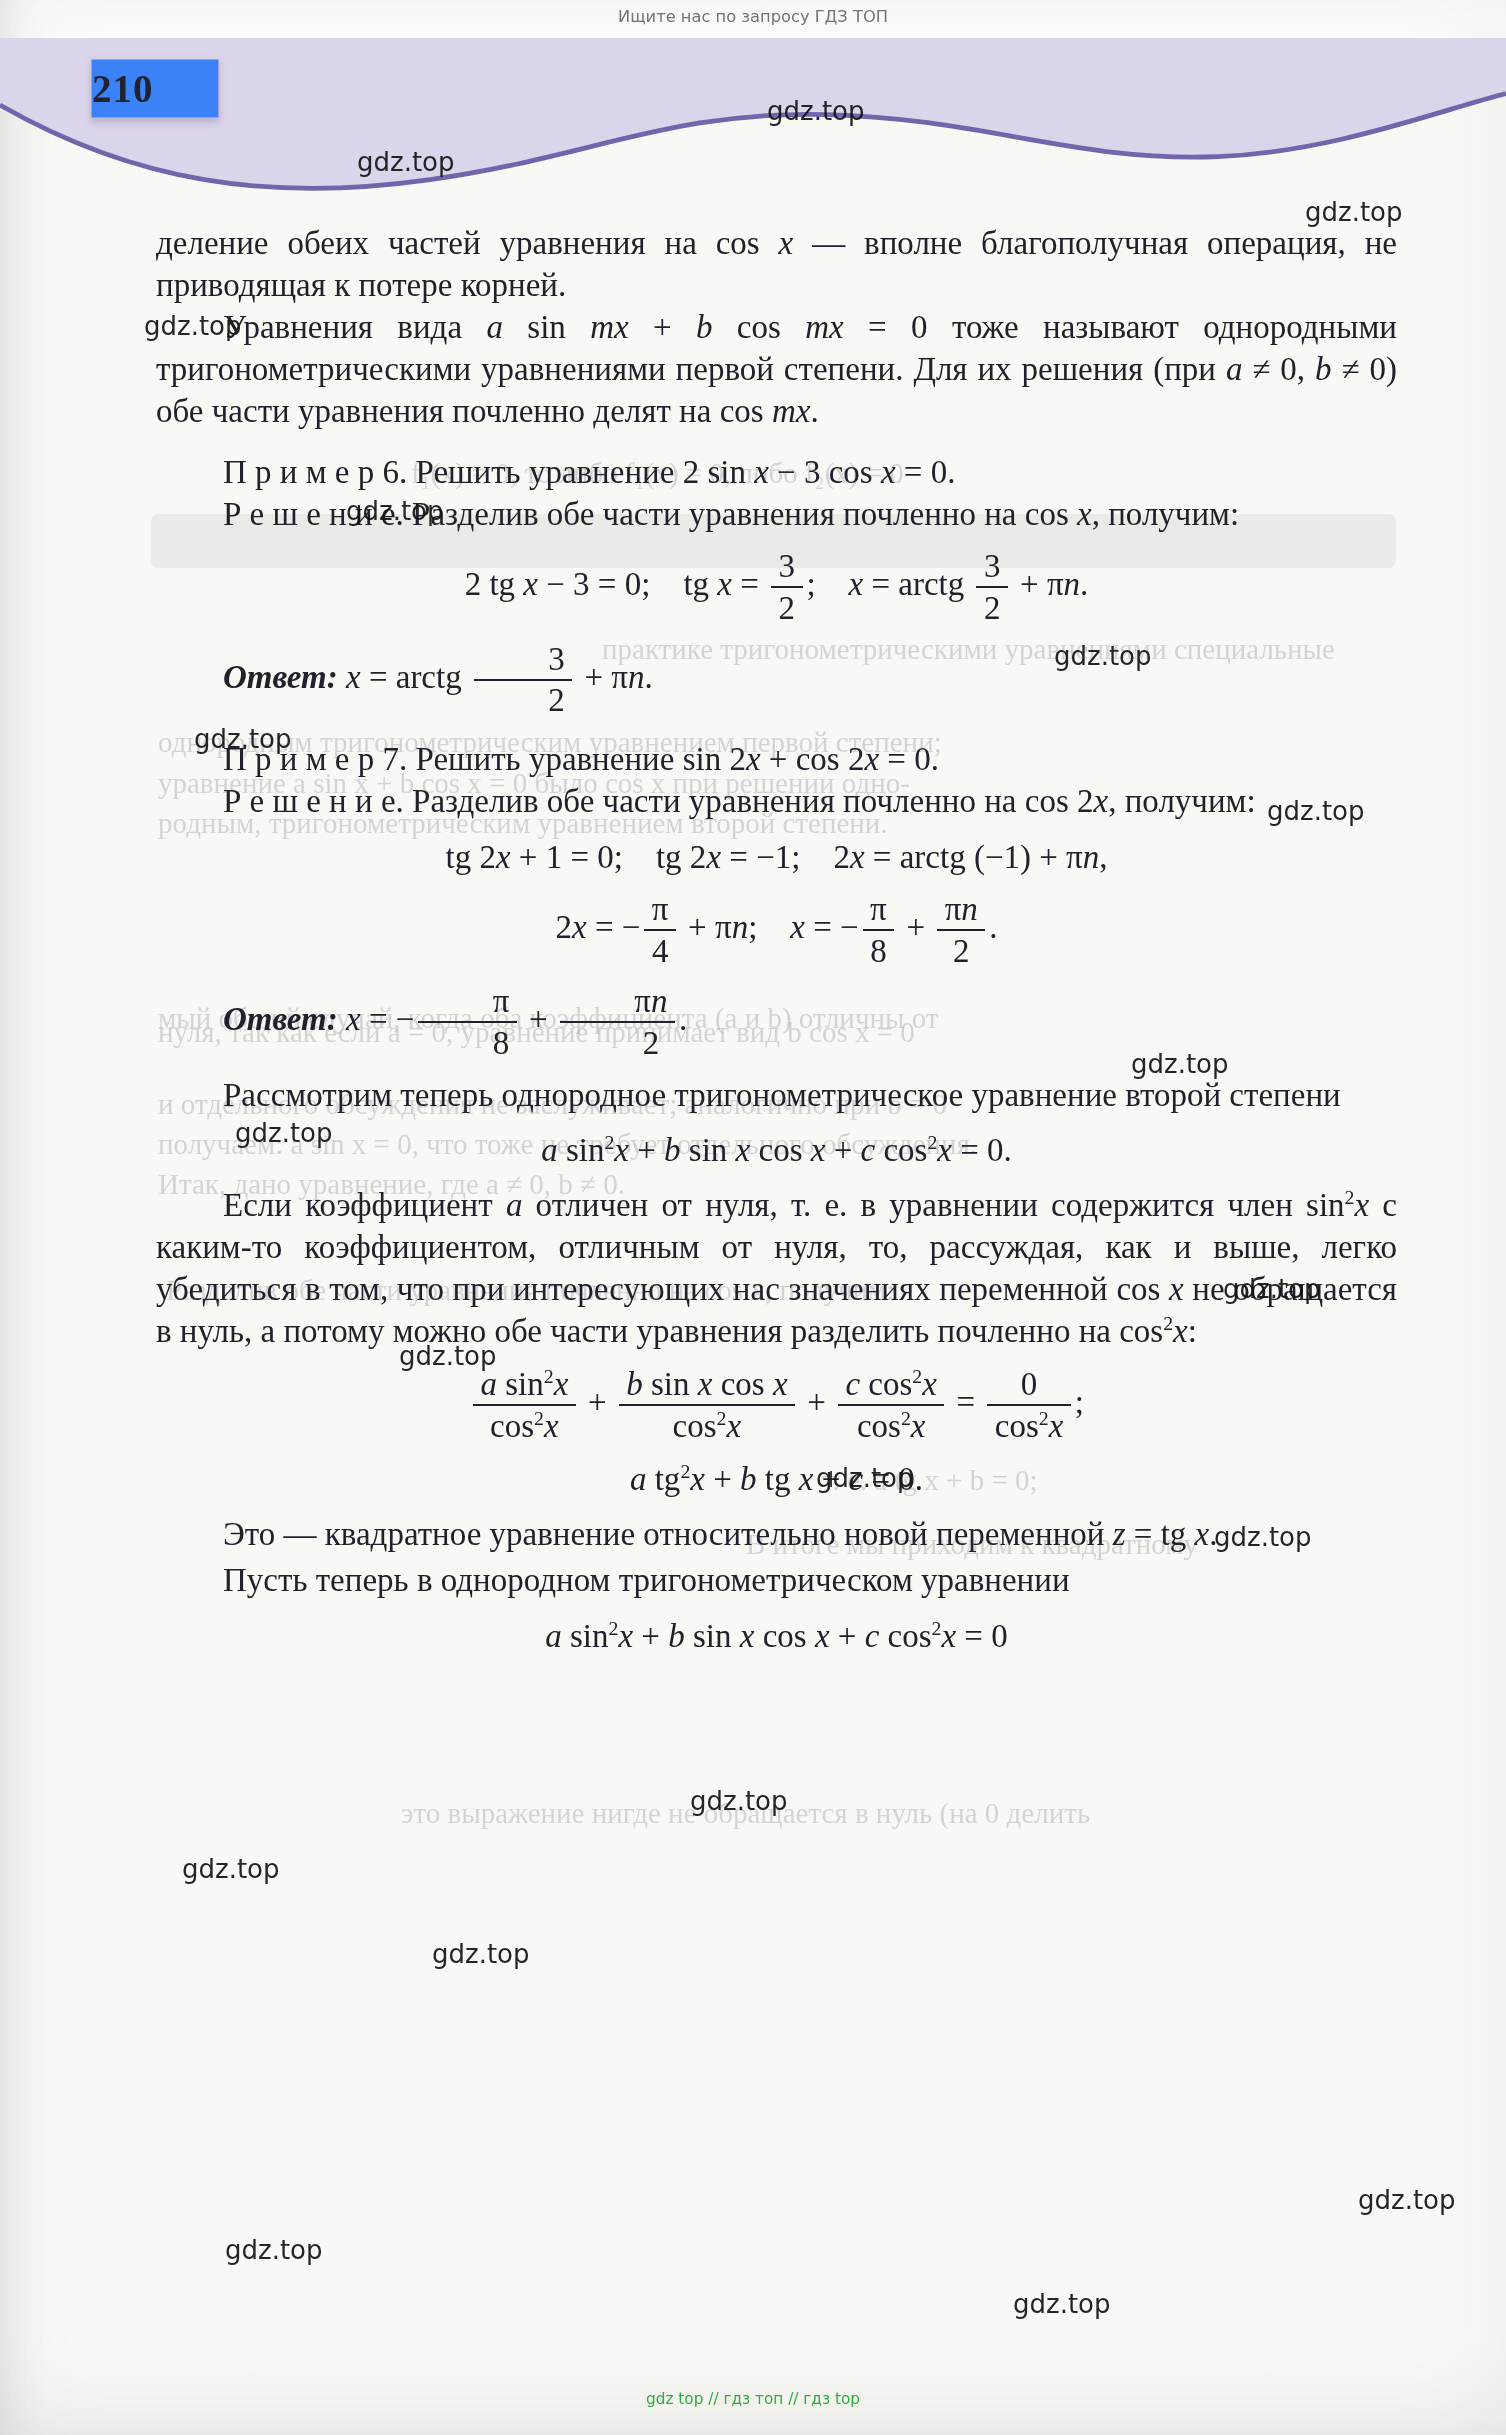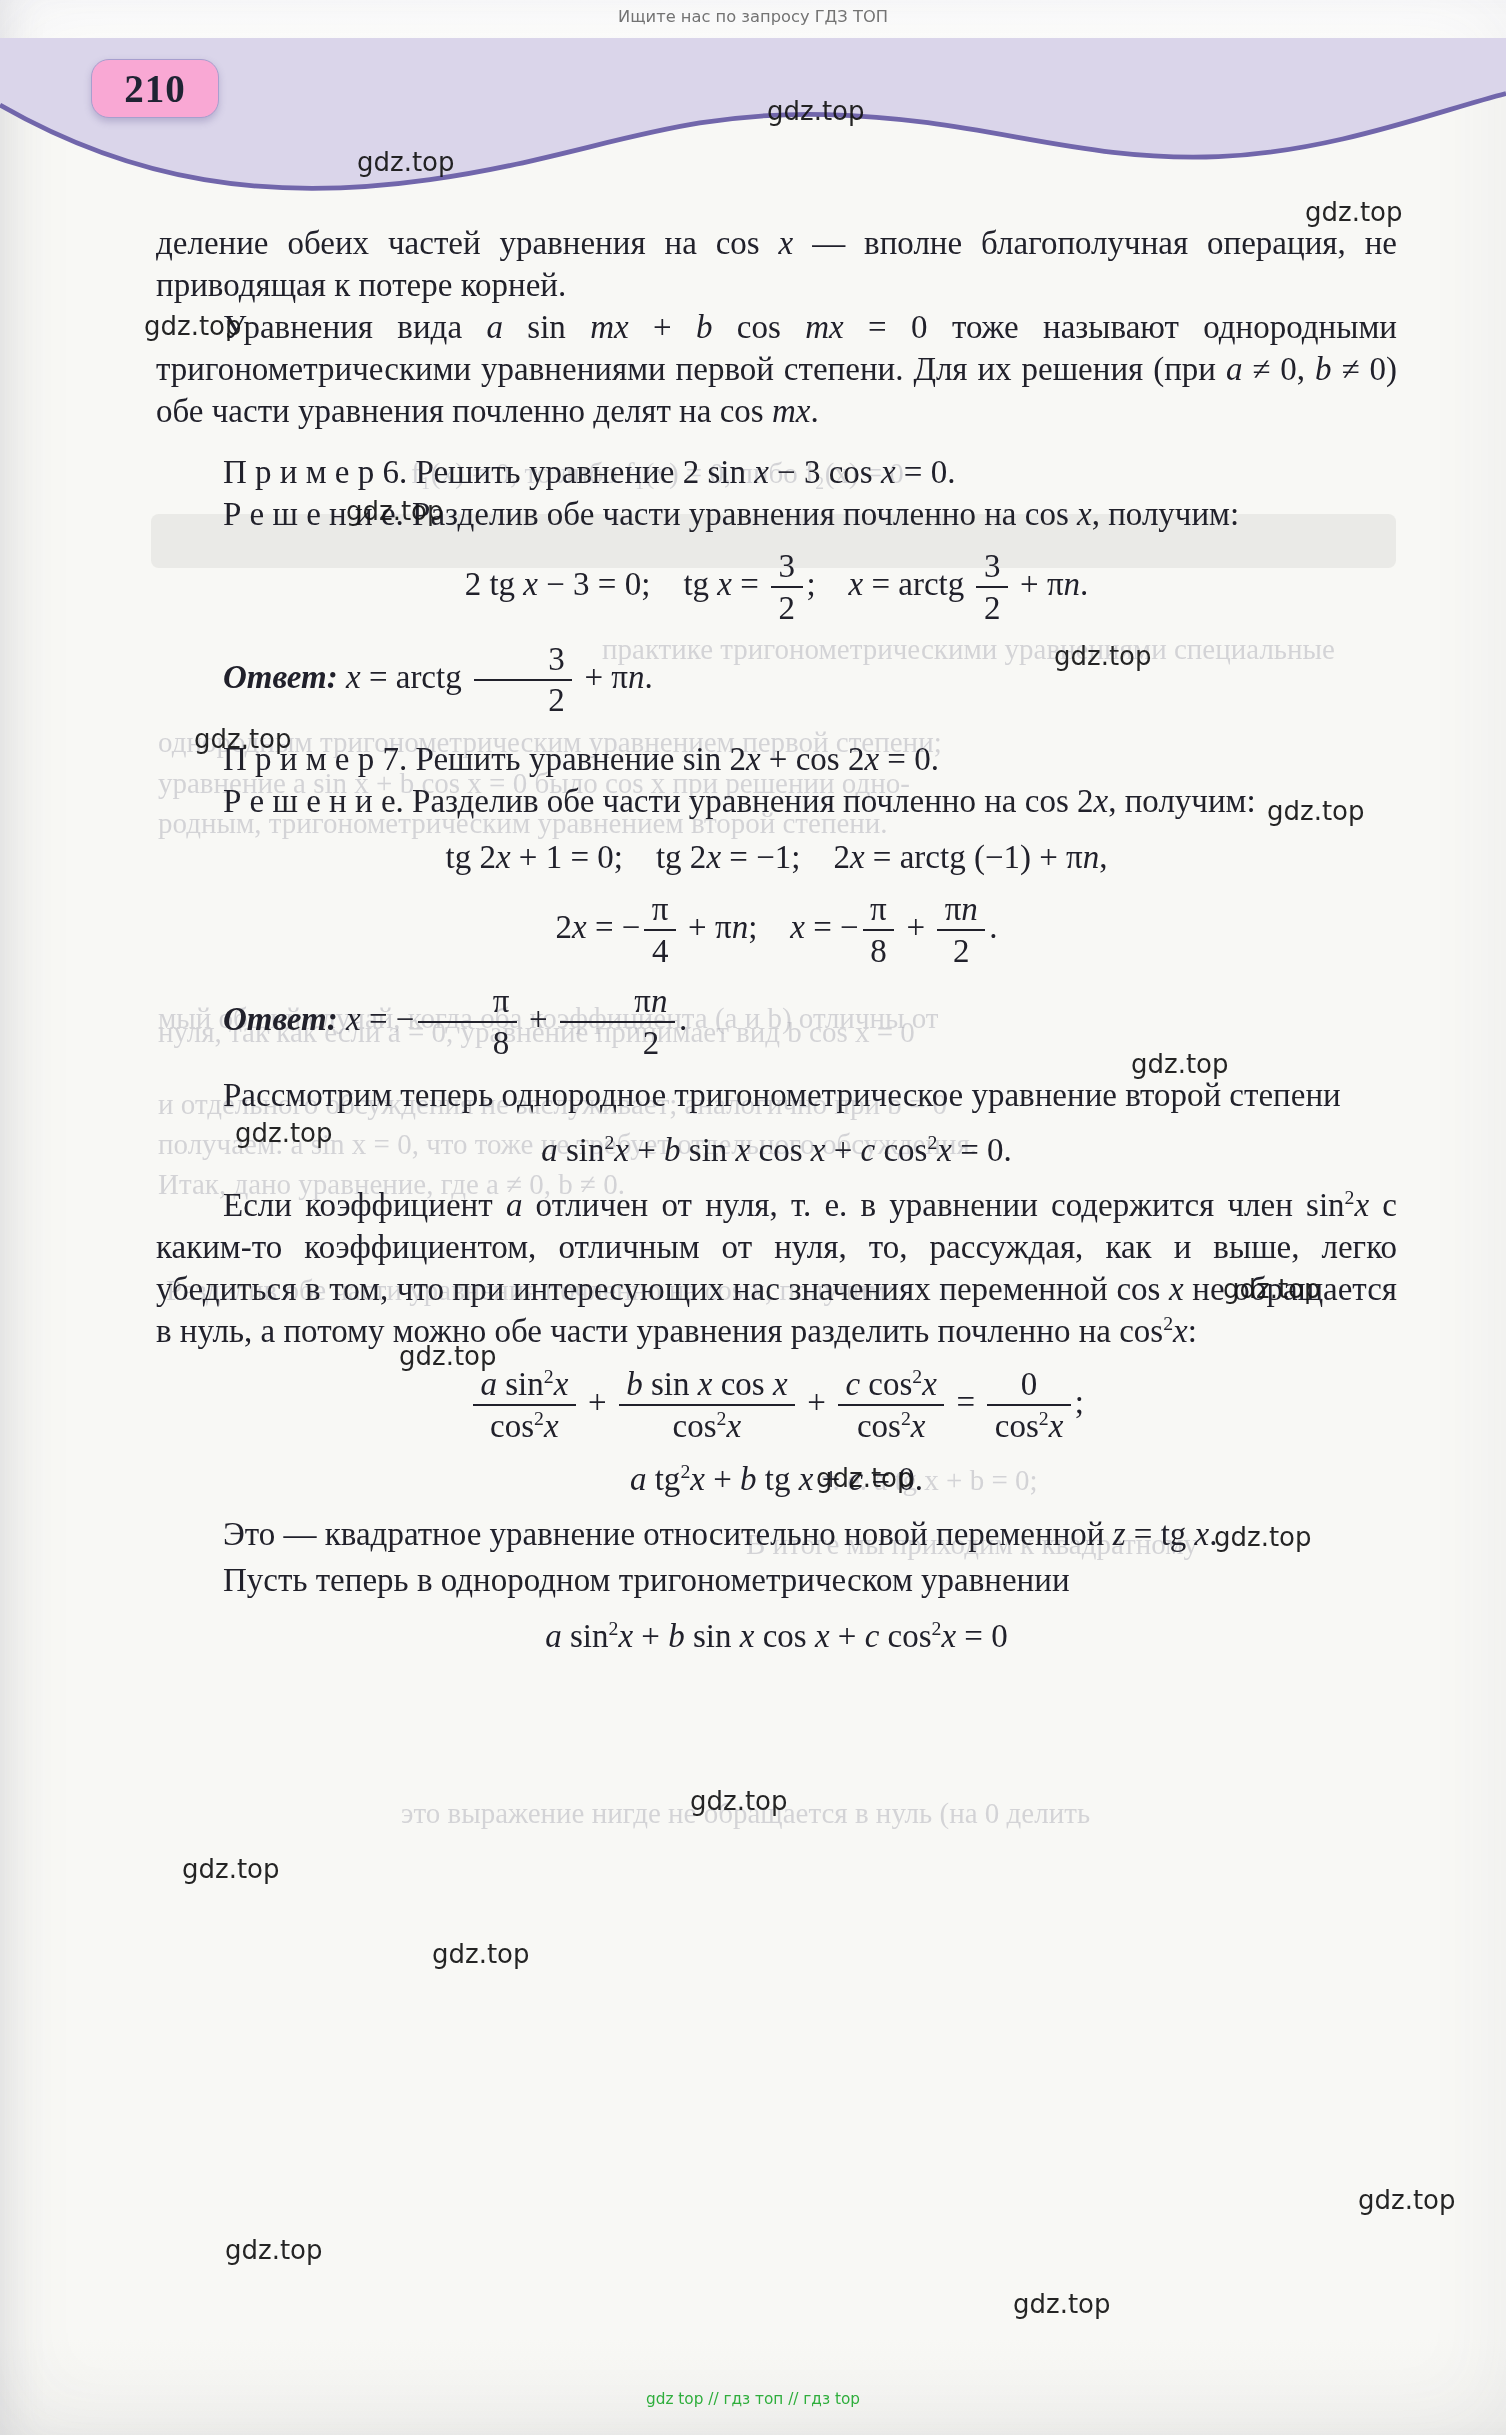--- a/index.html
+++ b/index.html
@@ -9,23 +9,23 @@
     font-family:"Liberation Serif",serif;color:#21212b;
     box-shadow:inset 0 0 86px rgba(70,70,95,.07), inset 29px 0 48px -29px rgba(70,70,95,.14);
   }
   .top-banner{
     position:absolute;top:6.7px;left:0;width:100%;text-align:center;
     font-family:"DejaVu Sans",sans-serif;font-size:16.3px;color:#737373;z-index:6;
   }
   .header-wave{position:absolute;top:38px;left:0;width:1506px;height:201px;z-index:1;}
   .page-badge{
     position:absolute;left:91px;top:59px;width:126px;height:57px;z-index:3;
-    background:#f9a8d4;border:1.9px solid #a79fce;border-radius:18px;
+    background:#3b82f6;border:1.9px solid #a79fce;border-radius:1px;
     box-shadow:0 3.8px 7.6px rgba(90,80,140,.28);
-    display:flex;align-items:center;justify-content:center;
+    display:flex;align-items:center;
     font-size:39px;font-weight:bold;color:#1f2333;letter-spacing:1px;
   }
   .content{
     position:absolute;left:156px;top:222px;width:1241px;z-index:2;
     font-size:33px;line-height:42px;text-align:justify;
   }
   .content .p{margin:0;font-family:Liberation Serif, serif;}
   .content .indent{text-indent:67px;}
   .content .eq{text-align:center;margin:13.4px 0;text-indent:0;}
   i{font-style:italic;}

